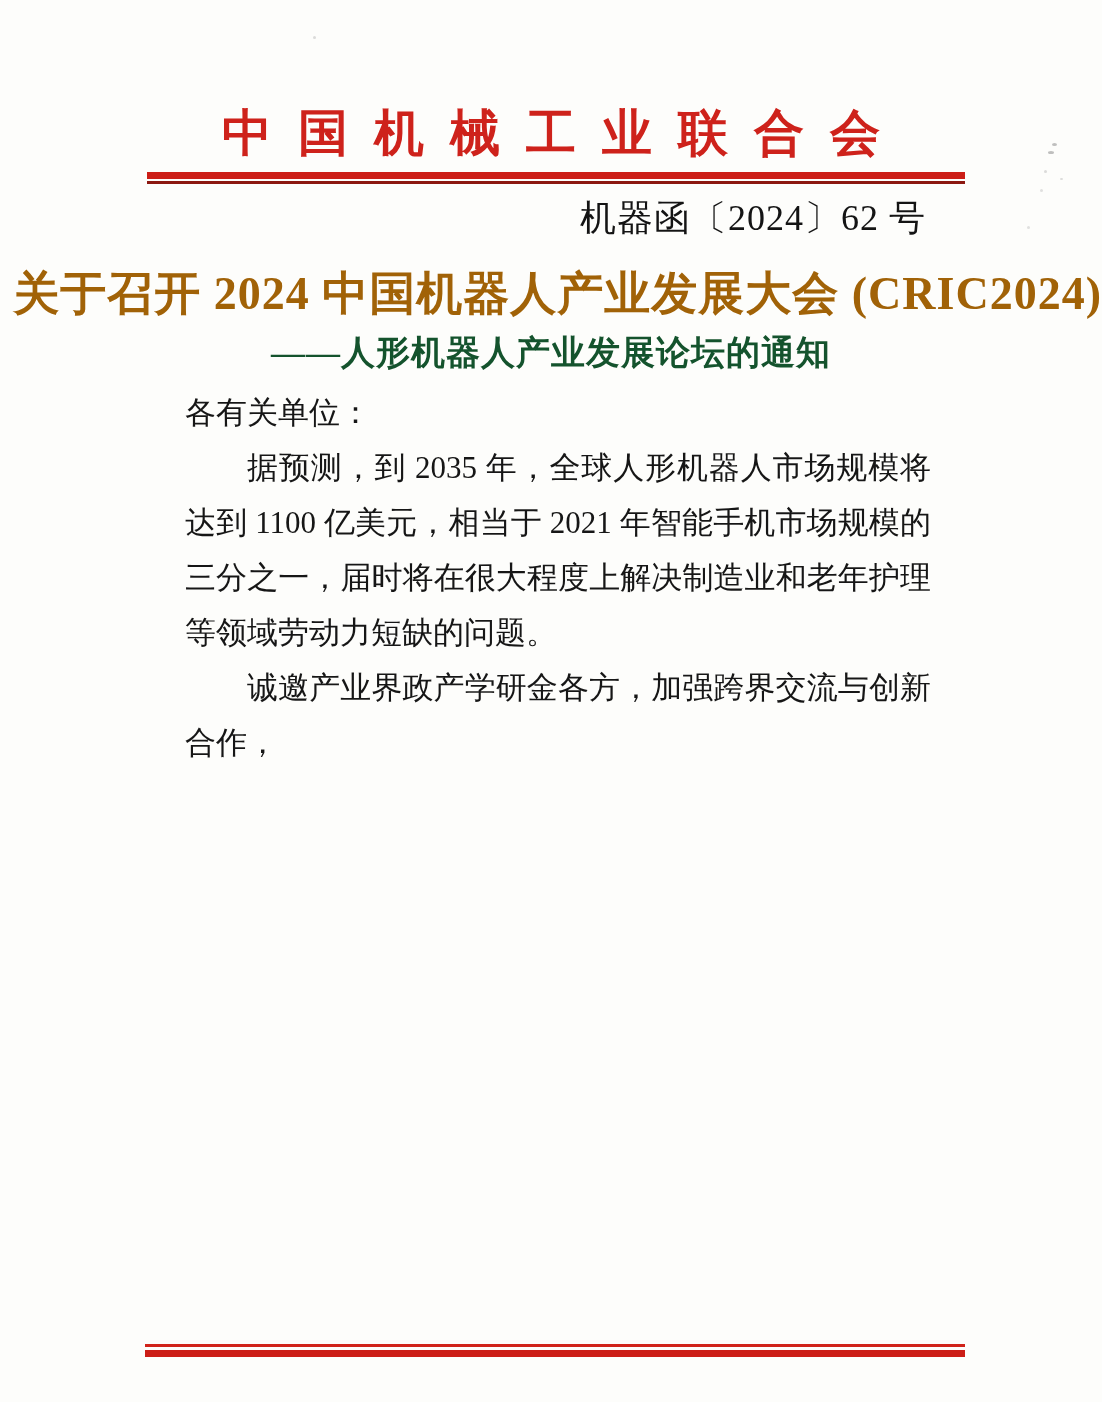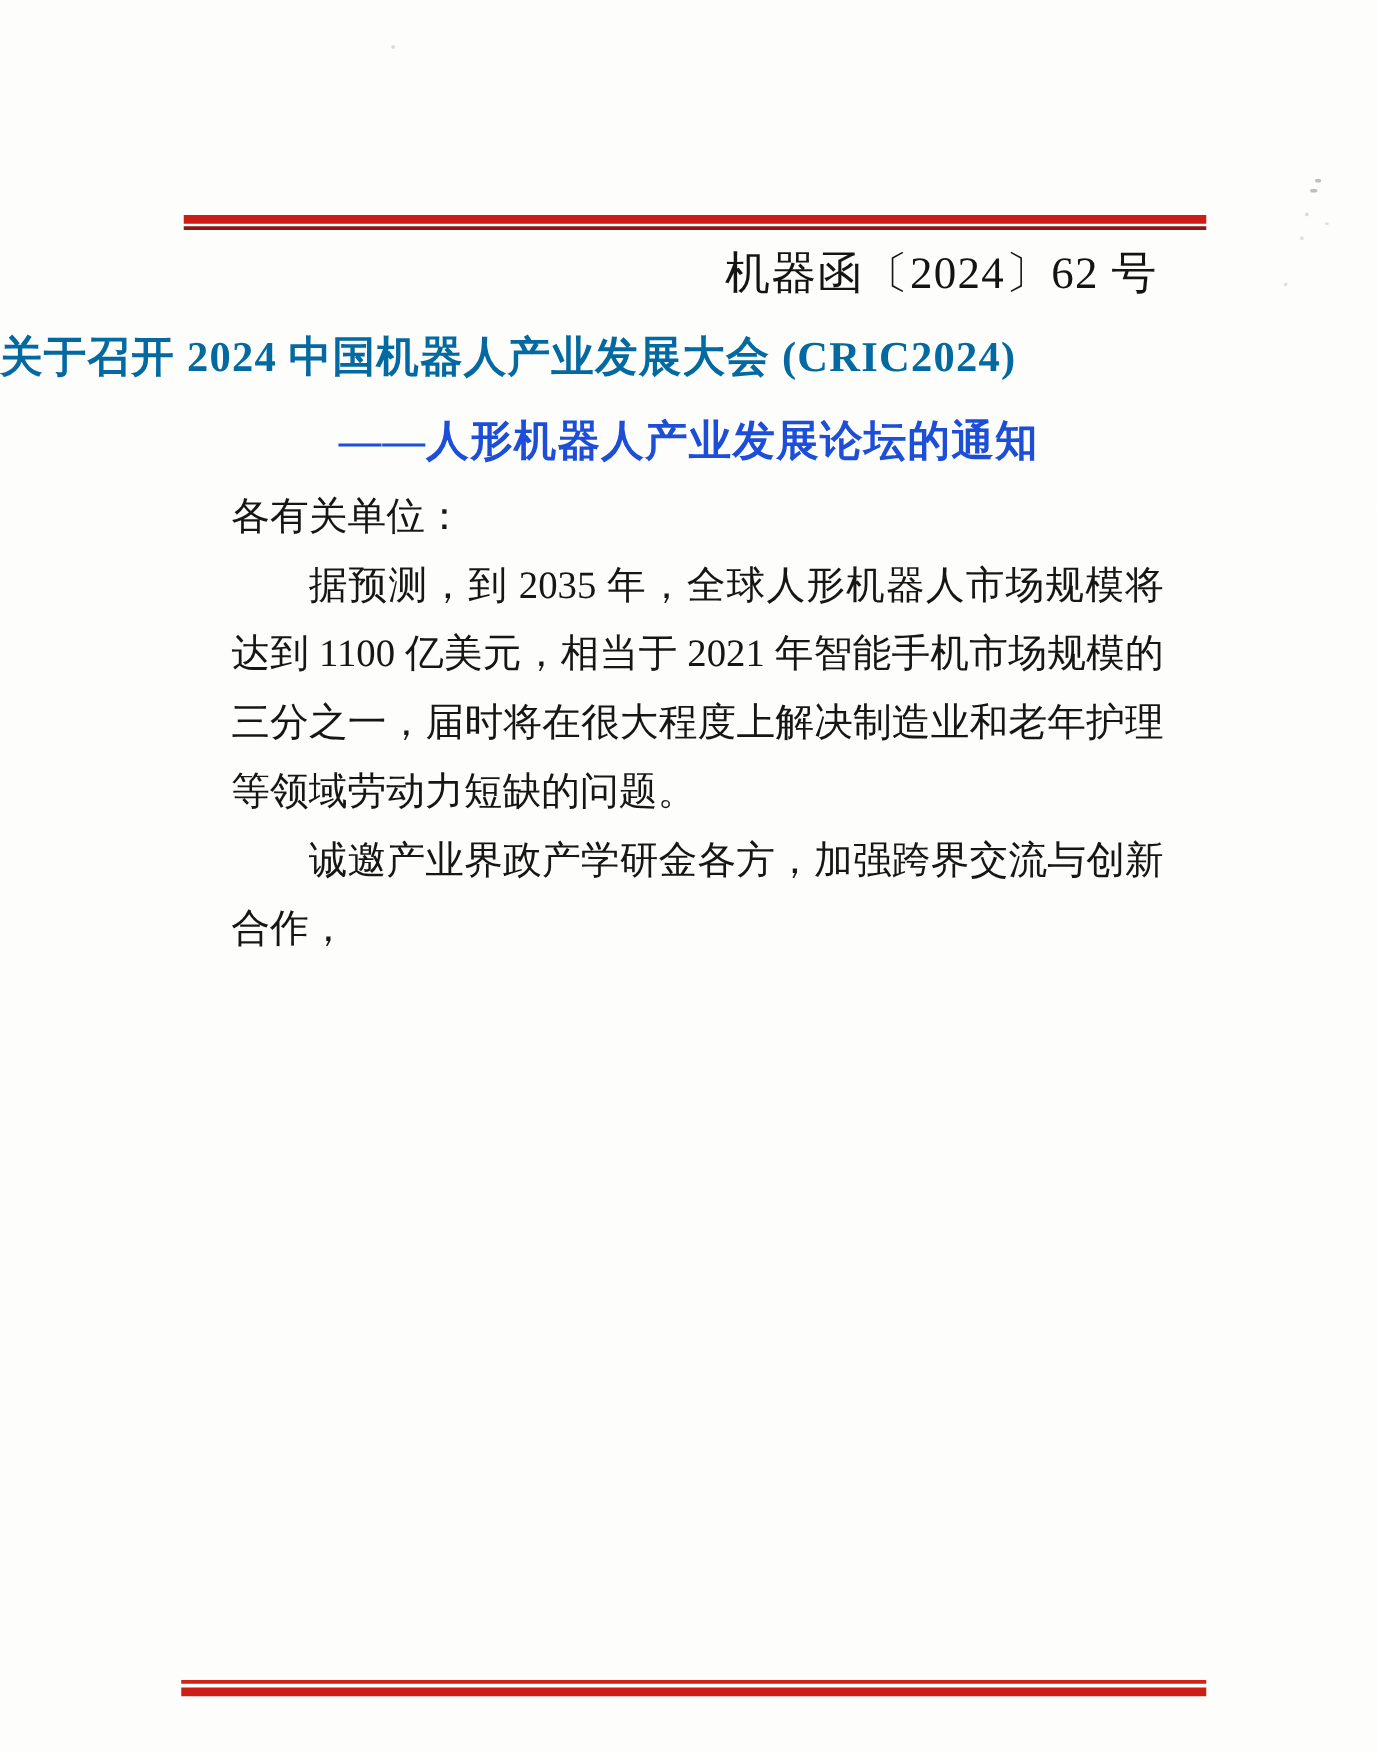--- a/index.html
+++ b/index.html
@@ -59,35 +59,35 @@
     color: #141414;
     letter-spacing: 1px;
   }
 
   
   .doc-title-1 {
     position: absolute;
     top: 263px;
     left: 0;
     width: 100%;
-    text-align: left;
-    font-size: 34px;
+    text-align: right;
+    font-size: 46px;
     font-weight: 700;
-    color: #0369a1;
+    color: #a16207;
     letter-spacing: 1px;
   }
   .doc-title-2 {
     position: absolute;
     top: 330px;
     left: 0;
     width: 100%;
     text-align: center;
     font-size: 34px;
     font-weight: 700;
-    color: #1d4ed8;
+    color: #14532d;
     letter-spacing: 1px;
   }
 
   
   .doc-body {
     position: absolute;
     top: 385px;
     left: 185px;
     width: 746px;
     font-size: 31px;
@@ -135,20 +135,21 @@
   .speck.s4 { left: 1060px; top: 178px; width: 3px; height: 2px; opacity: 0.3; }
   .speck.s5 { left: 1040px; top: 189px; width: 3px; height: 3px; opacity: 0.25; }
   .speck.s6 { left: 1027px; top: 226px; width: 3px; height: 3px; opacity: 0.25; }
   .speck.s7 { left: 313px; top: 36px; width: 3px; height: 3px; opacity: 0.3; }
 </style>
 </head>
 <body>
 
 <div class="page">
 
+  <h1 class="org-name">中国机械工业联合会</h1>
 
   <div class="head-rule">
     <div class="thick"></div>
     <div class="gap"></div>
     <div class="thin"></div>
   </div>
 
   <div class="doc-number">机器函〔2024〕62 号</div>
 
   <div class="doc-title-1">关于召开 2024 中国机器人产业发展大会 (CRIC2024)</div>

